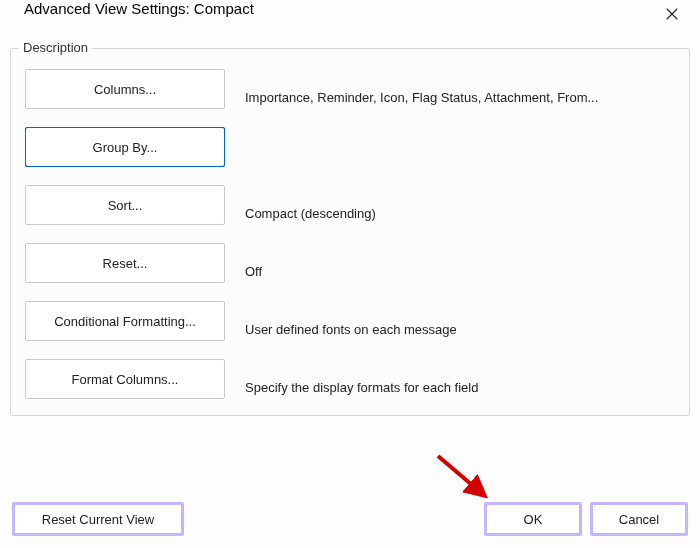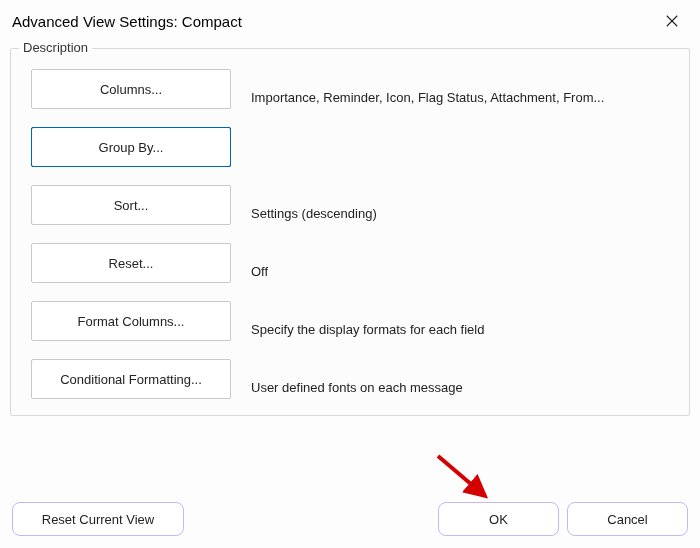--- a/index.html
+++ b/index.html
@@ -12,23 +12,23 @@
       font-size: 13px;
       background: #fdfdfd;
       width: 700px;
       height: 548px;
       overflow: hidden;
       position: relative;
     }
     .titlebar {
       height: 42px;
       display: flex;
-      align-items: center;
+      align-items: flex-start;
       justify-content: space-between;
-      padding: 0 14px 0 12px;
+      padding: 0 14px 0 24px;
       gap: 20px;
     }
     .titlebar-title {
       font-size: 15px;
       color: #000;
     }
     .close-btn {
       width: 28px;
       height: 28px;
       display: flex;
@@ -39,21 +39,21 @@
     }
     .close-btn svg {
       width: 14px;
       height: 14px;
     }
     .fieldset-wrapper {
       margin: 6px 10px 0 10px;
       border: 1px solid #d8d8d8;
       border-radius: 2px;
       position: relative;
-      padding: 20px 14px 14px 20px;
+      padding: 20px 14px 14px 14px;
       background: #fcfcfc;
     }
     .fieldset-legend {
       position: absolute;
       top: -9px;
       left: 8px;
       background: #fdfdfd;
       padding: 0 4px;
       font-size: 13px;
       color: #333;
@@ -106,35 +106,35 @@
     .footer-left {
       display: flex;
     }
     .footer-right {
       display: flex;
       gap: 8px;
     }
     .footer-btn {
       height: 34px;
       background: #fff;
-      border: 1px solid #c4b5fd;
-      border-radius: 8px;
+      border: 3px solid #c4b5fd;
+      border-radius: 2px;
       cursor: pointer;
       font-family: inherit;
       font-size: 13px;
       color: #222;
       display: flex;
       align-items: center;
       justify-content: center;
     }
     .reset-btn {
       width: 172px;
     }
     .ok-btn, .cancel-btn {
-      width: 121px;
+      width: 98px;
     }
     .arrow {
       position: absolute;
       bottom: 40px;
       left: 430px;
       pointer-events: none;
     }
   </style>
 </head>
 <body>
@@ -156,37 +156,37 @@
     <button class="row-button">Columns...</button>
     <span class="row-desc">Importance, Reminder, Icon, Flag Status, Attachment, From...</span>
   </div>
 
   <div class="row">
     <button class="row-button focused">Group By...</button>
   </div>
 
   <div class="row">
     <button class="row-button">Sort...</button>
-    <span class="row-desc">Settings (descending)</span>
+    <span class="row-desc">Compact (descending)</span>
   </div>
 
   <div class="row">
     <button class="row-button">Reset...</button>
     <span class="row-desc">Off</span>
   </div>
 
 
   <div class="row">
+    <button class="row-button">Conditional Formatting...</button>
+    <span class="row-desc">User defined fonts on each message</span>
+  </div>
+
+  <div class="row">
     <button class="row-button">Format Columns...</button>
     <span class="row-desc">Specify the display formats for each field</span>
-  </div>
-
-  <div class="row">
-    <button class="row-button">Conditional Formatting...</button>
-    <span class="row-desc">User defined fonts on each message</span>
   </div>
 </div>
 
 <div class="footer">
   <div class="footer-left">
     <button class="footer-btn reset-btn">Reset Current View</button>
   </div>
   <div class="footer-right">
     <button class="footer-btn ok-btn">OK</button>
     <button class="footer-btn cancel-btn">Cancel</button>

